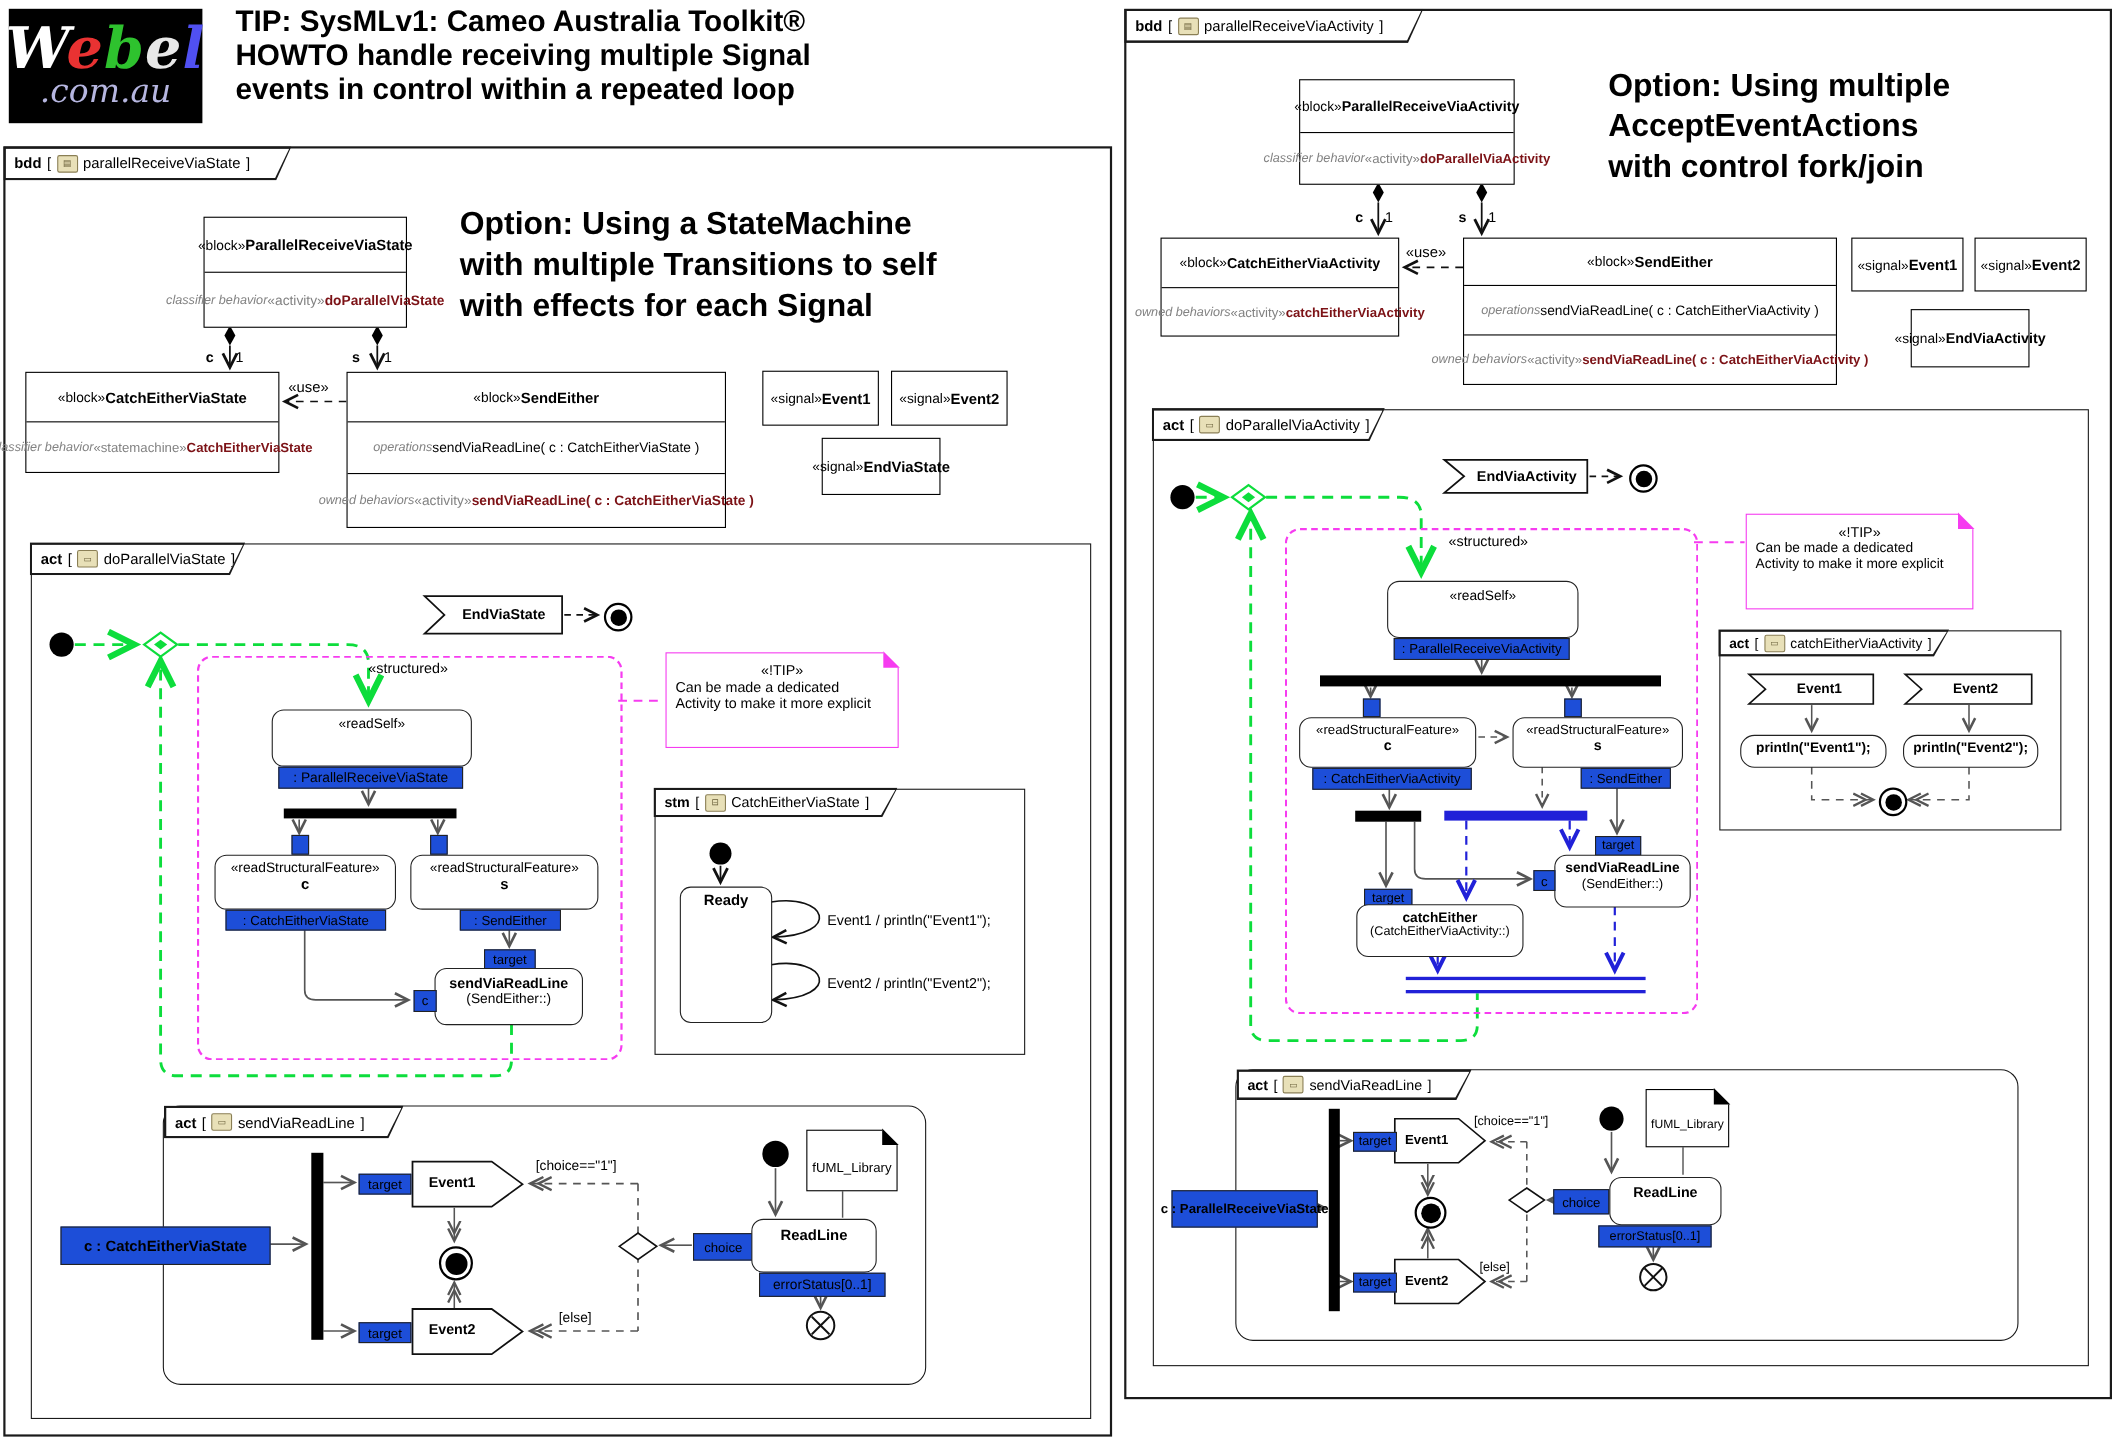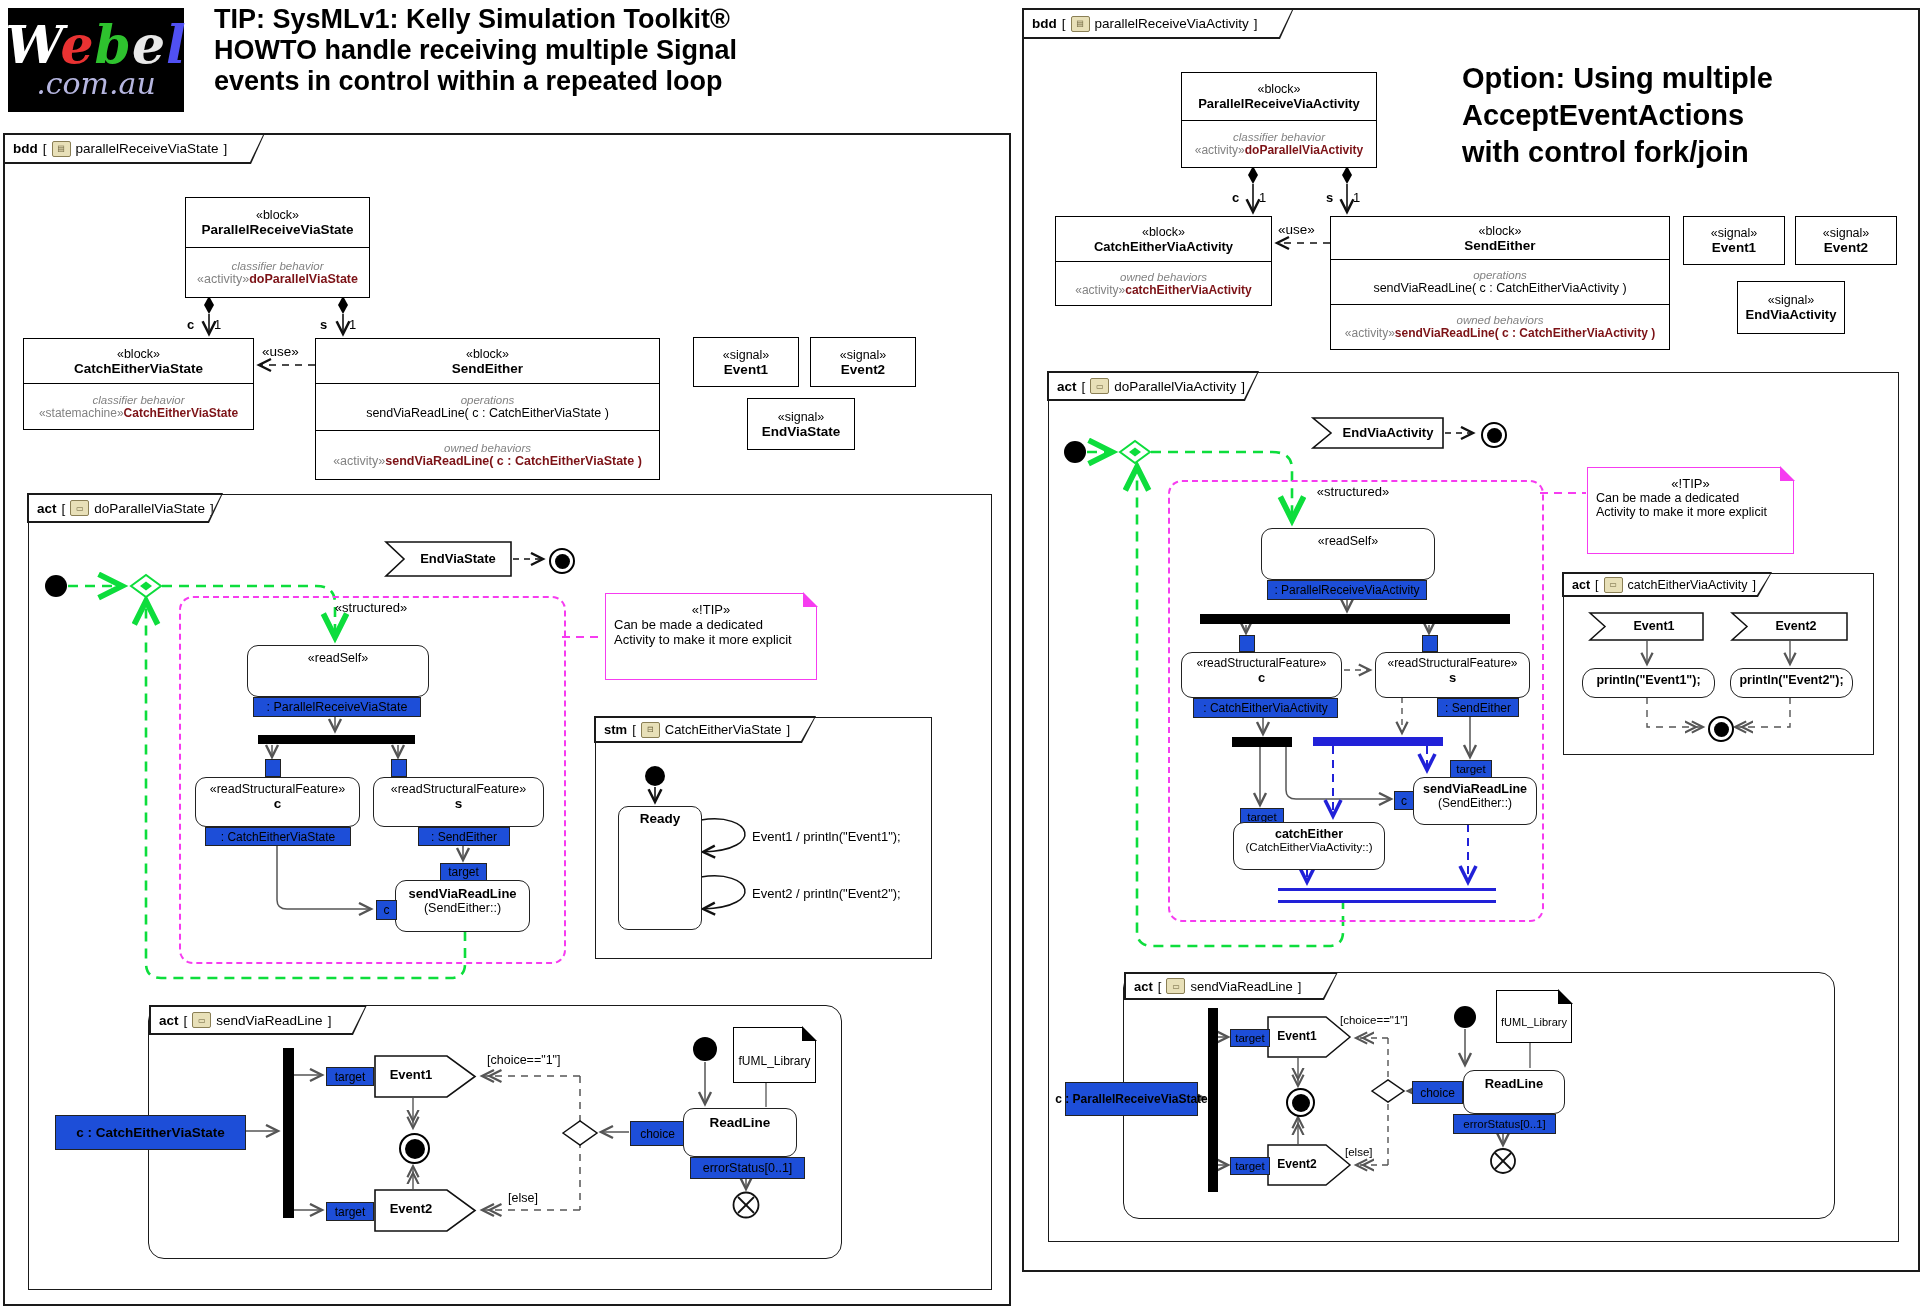--- a/index.html
+++ b/index.html
@@ -12,21 +12,21 @@
   .tab{position:absolute;left:-2px;top:-2px;background:#1a1a1a;
        clip-path:polygon(0 0,100% 0,calc(100% - 14px) 100%,0 100%)}
   .tab .ti{position:absolute;left:2px;top:2px;right:2px;bottom:2px;background:#fff;
        clip-path:polygon(0 0,100% 0,calc(100% - 13px) 100%,0 100%);
        display:flex;align-items:center;gap:5px;padding:0 20px 0 8px;font-size:13.5px;white-space:nowrap}
   .tab .kind{font-weight:bold}
   .ticon{width:17px;height:14px;background:#e8e0b8;border:1px solid #8a7f55;border-radius:2px;
          display:inline-flex;align-items:center;justify-content:center;font-size:8px;color:#6a603a;flex:0 0 auto}
   
   .blk{position:absolute;border:1.5px solid #000;background:#fff;display:flex;flex-direction:column}
-  .cmp{display:flex;flex-direction:column;align-items:center;justify-content:center;overflow:visible}
+  .cmp{display:flex;flex-direction:row;align-items:center;justify-content:center;overflow:visible}
   .cmp + .cmp{border-top:1.4px solid #000}
   .stereo{font-size:12.5px;white-space:nowrap}
   .bname{font-size:13.5px;font-weight:bold;white-space:nowrap}
   .clab{font-size:11.5px;font-style:italic;color:#828282;white-space:nowrap}
   .bline{font-size:12.5px;white-space:nowrap}
   .gy{color:#828282}.mr{color:#7c1216;font-weight:bold}
   
   .actnode{position:absolute;border:1.5px solid #222;border-radius:11px;background:#fff;text-align:center}
   .pin{position:absolute;border:1.4px solid #222;background:#1d4ed8;display:flex;align-items:center;
        justify-content:center;font-size:12px;white-space:nowrap}
@@ -182,35 +182,40 @@
   </g>
 </svg>
 
 <div class="logo" style="left:8px;top:8px;width:176px;height:104px">
   <div class="l1">
     <span style="color:#ffffff">W</span><span style="color:#e93232">e</span><span style="color:#2ec22e">b</span><span style="color:#e8e8e8">e</span><span style="color:#5050f2">l</span>
   </div>
   <div class="l2" style="color:#b6b6e0">.com.au</div>
 </div>
 <div class="hdr-title" style="left:214px;top:4px">
-  <div>TIP: SysMLv1: Kelly Simulation Toolkit®</div>
+  <div>TIP: SysMLv1: Cameo Australia Toolkit®</div>
   <div>HOWTO handle receiving multiple Signal</div>
   <div>events in control within a repeated loop</div>
 </div>
 
 <div class="frame" style="left:3px;top:133px;width:1004px;height:1169px">
   <div class="tab" style="width:262px;height:31px">
     <div class="ti">
           <span class="kind">bdd</span>
           <span>[</span>
           <span class="ticon">▤</span>
           <span>parallelReceiveViaState</span>
           <span>]</span>
         </div>
   </div>
+</div>
+<div class="opt-title" style="left:418px;top:186px">
+  <div>Option: Using a StateMachine</div>
+  <div>with multiple Transitions to self</div>
+  <div>with effects for each Signal</div>
 </div>
 
 <div class="blk" style="left:185px;top:197px;width:183px;height:99px">
   <div class="cmp" style="flex:0 0 49px">
     <div class="stereo">«block»</div>
     <div class="bname">ParallelReceiveViaState</div>
   </div>
   <div class="cmp" style="flex:1">
     <div class="clab">classifier behavior</div>
     <div class="bline"><span class="gy">«activity»</span><span class="mr">doParallelViaState</span></div>

